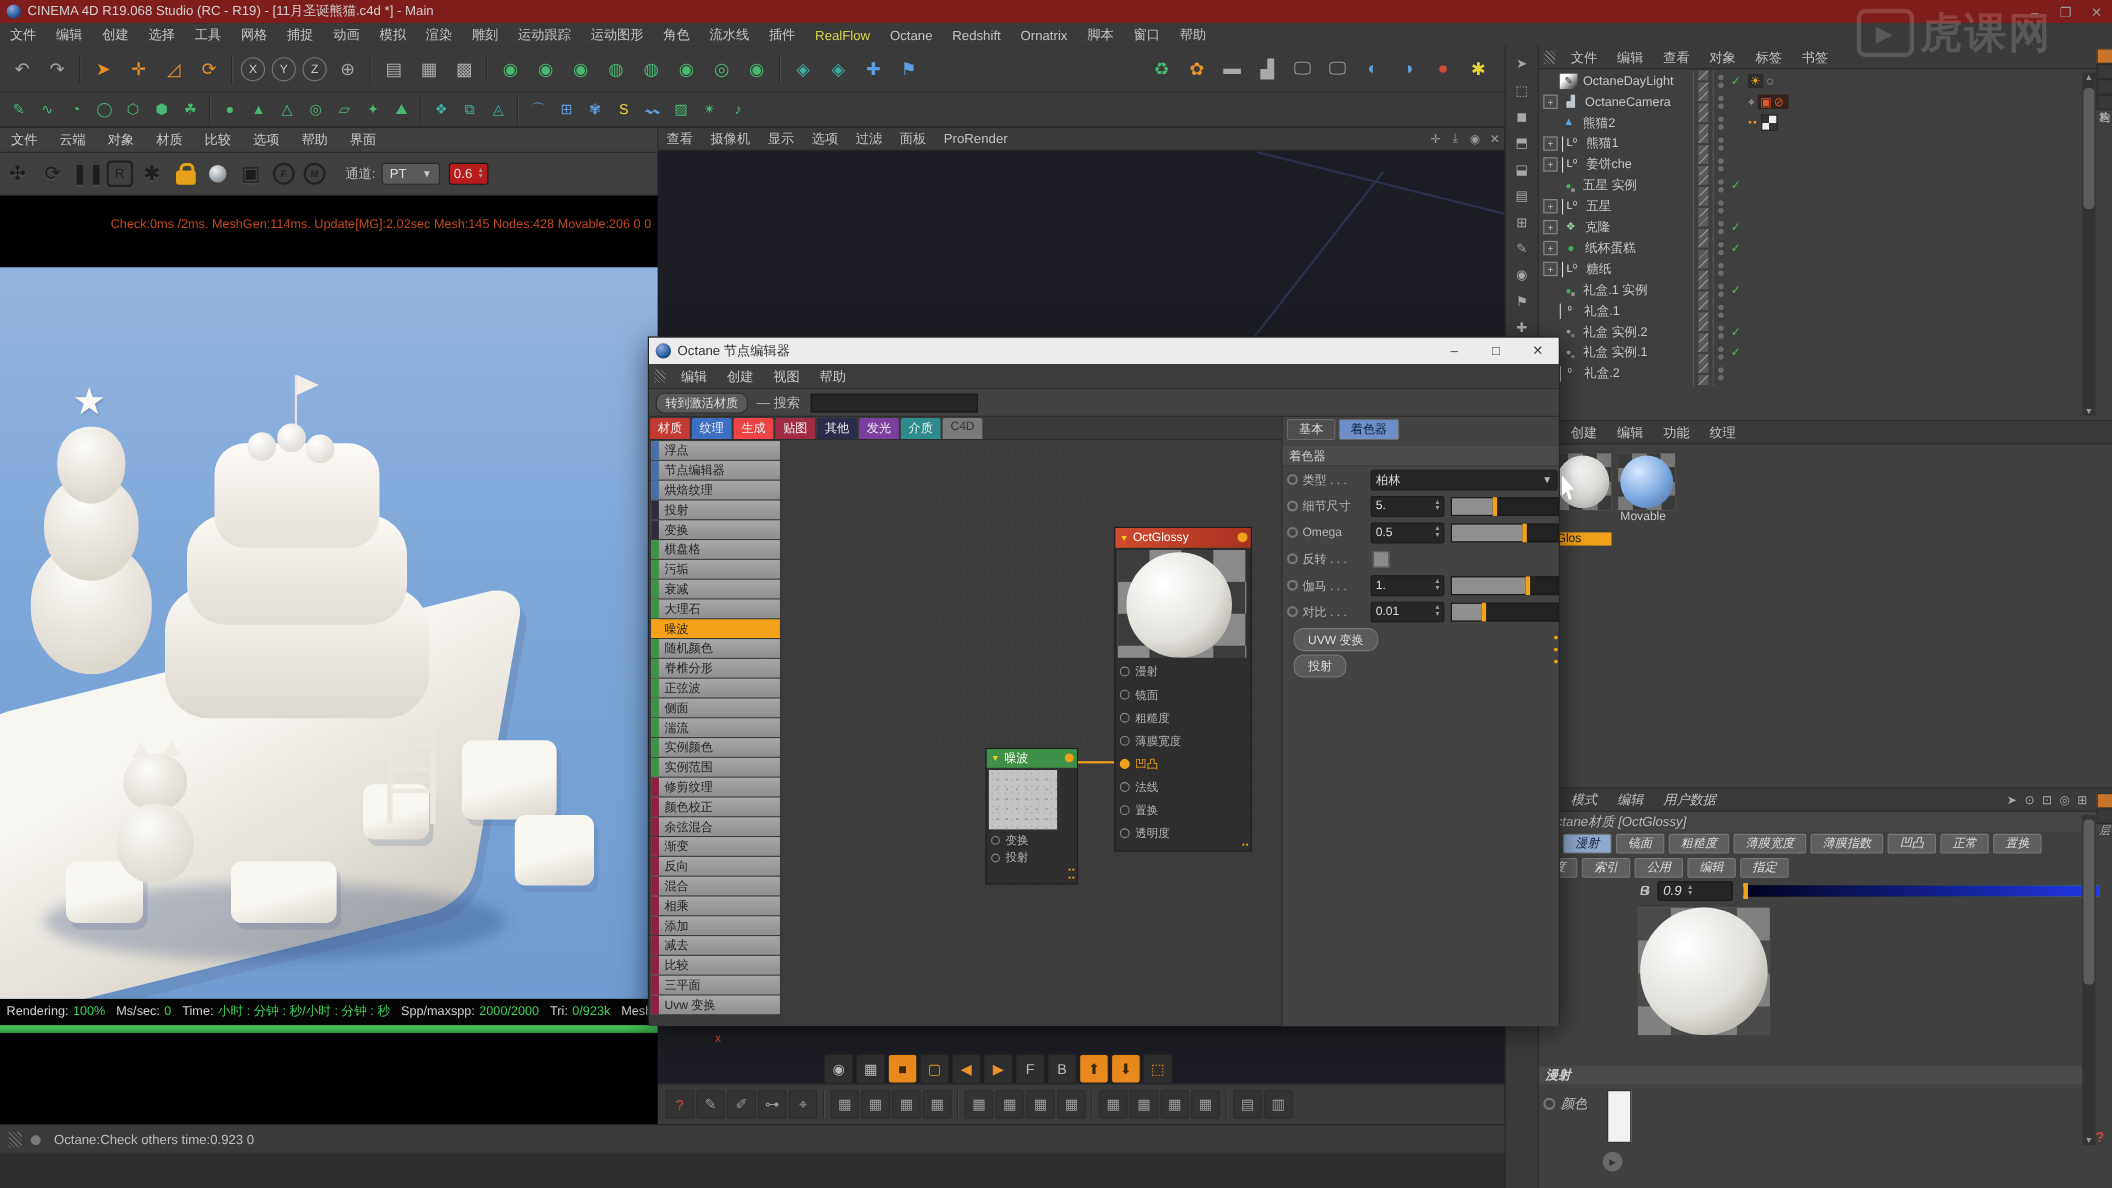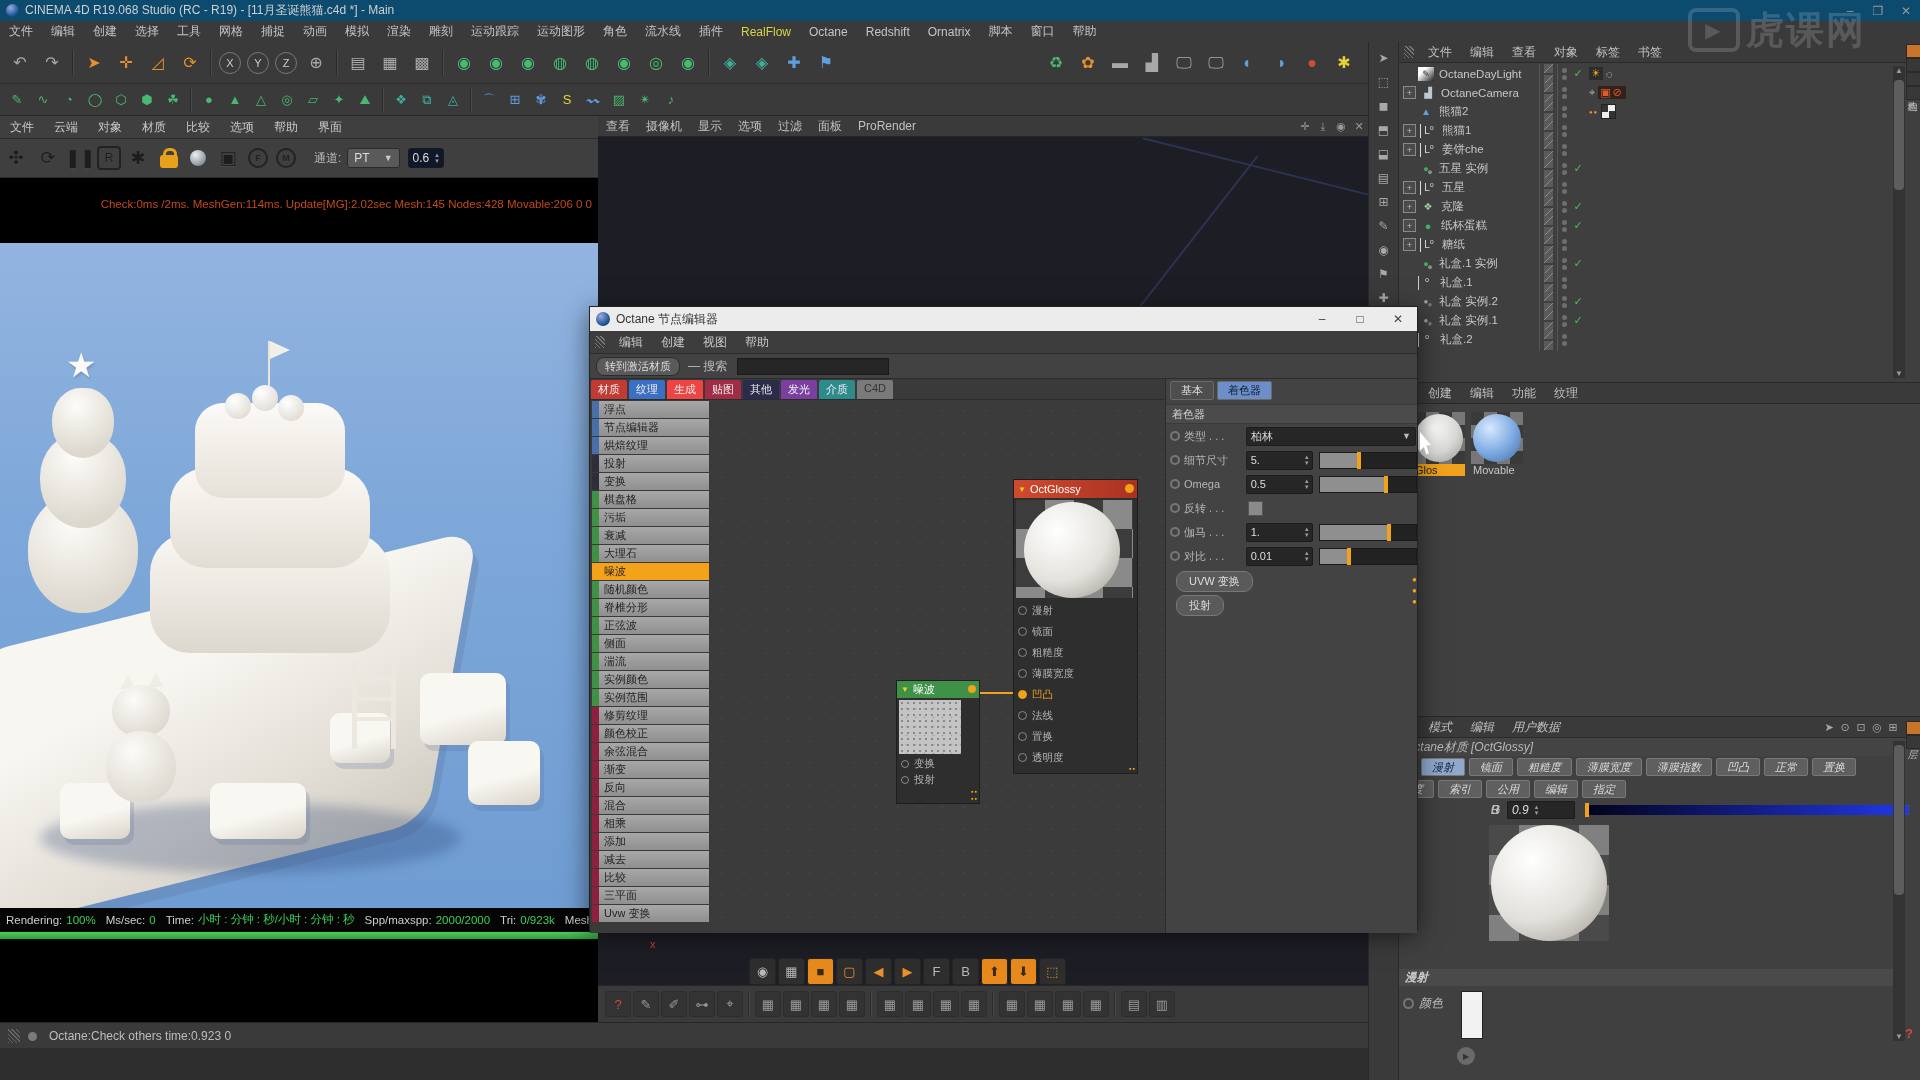--- a/index.html
+++ b/index.html
@@ -1,21 +1,21 @@
 <!DOCTYPE html>
 <html><head>
 <meta charset="utf-8">
 <style>
   html,body{margin:0;padding:0;background:#1a1a1a;}
   #app{position:relative;width:1920px;height:1080px;background:#303030;overflow:hidden;
        font-family:"Liberation Sans","DejaVu Sans",sans-serif;color:#c8c8c8;font-size:12px;}
   .abs{position:absolute;}
   .row{display:flex;align-items:center;}
   
-  .titlebar{left:0;top:0;width:1920px;height:21px;background:#0c4a6e;display:flex;align-items:center;
+  .titlebar{left:0;top:0;width:1920px;height:21px;background:#7f1d1d;display:flex;align-items:center;
             color:#cfcfcf;font-size:12px;border-bottom:1px solid #1f1f1f;}
   .appball{width:13px;height:13px;border-radius:50%;margin:0 6px 0 6px;
            background:radial-gradient(circle at 35% 30%,#9ad,#235a9e 60%,#10203f);}
   .wctl{margin-left:auto;display:flex;}
   .wctl span{width:28px;text-align:center;color:#9a9a9a;font-size:12px;}
   .menubar{left:0;top:21px;width:1920px;height:21px;background:#3a3a3a;display:flex;align-items:center;
            border-bottom:1px solid #2a2a2a;}
   .menubar .mi{padding:0 9px;color:#c4c4c4;}
   .menubar .mi.hl{color:#d8d44a;}
   .toolbar1{left:0;top:42px;width:1368px;height:42px;background:#3a3a3a;display:flex;align-items:center;
@@ -48,21 +48,21 @@
   .lock::before{content:"";position:absolute;left:3px;top:-7px;width:8px;height:8px;border:3px solid #e8a11a;
                 border-bottom:none;border-radius:6px 6px 0 0;}
   .ball-ico{width:16px;height:16px;border-radius:50%;margin:0 6px;
             background:radial-gradient(circle at 35% 30%,#eee,#9aa4ac 60%,#5a6066);}
   .pin{width:16px;height:16px;border-radius:50%;border:2px solid #222;color:#222;font-size:9px;
        display:flex;align-items:center;justify-content:center;margin:0 4px;font-weight:bold;}
   .lv-chan{margin-left:14px;display:flex;align-items:center;color:#bbb;}
   .dd{background:#5a5a5a;border:1px solid #2a2a2a;border-radius:3px;height:18px;display:flex;align-items:center;
       padding:0 6px;color:#ddd;margin-left:6px;}
   .dd .car{margin-left:14px;font-size:9px;color:#ccc;}
-  .numfield{background:#0f172a;border:1px solid #1a1a1a;border-radius:3px;height:18px;display:flex;align-items:center;
+  .numfield{background:#b91c1c;border:1px solid #1a1a1a;border-radius:3px;height:18px;display:flex;align-items:center;
             padding:0 4px;color:#ddd;margin-left:8px;justify-content:center;}
   .spin{display:inline-flex;flex-direction:column;margin-left:6px;color:#999;}
   .spin::before{content:"▴";font-size:7px;line-height:6px;}
   .spin::after{content:"▾";font-size:7px;line-height:6px;}
   .lv-console{height:65px;background:#000;padding:20px 6px;box-sizing:border-box;text-align:right;}
   .lv-red{color:#c34a1c;font-size:11.5px;}
   .lv-render{position:relative;height:665px;overflow:hidden;
              background:linear-gradient(180deg,#93b4e0 0%,#7ea8d9 40%,#6f9cd2 100%);}
   .lv-black{height:38px;background:#000;position:relative;}
   .lv-tabs{position:absolute;left:4px;top:20px;display:flex;}
@@ -896,21 +896,21 @@
         <span class="row">
 
         <span class="mi">创建</span>
             <span class="mi">编辑</span>
             <span class="mi">功能</span>
             <span class="mi">纹理</span>
           </span>
       </div>
       <div class="row" style="padding:8px 0 0 14px;align-items:flex-start;">
 
-          <span style="display:inline-flex;flex-direction:column;margin-right:6px;">
+          <span style="display:inline-flex;flex-direction:column;margin-right:6px;gap:20px;">
             <span class="matball">
               <span class="sph white"></span>
             </span>
             <span class="matlabel sel">Glos</span>
           </span>
 
           <span style="display:inline-flex;flex-direction:column;margin-right:6px;">
             <span class="matball">
               <span class="sph blue"></span>
             </span>

